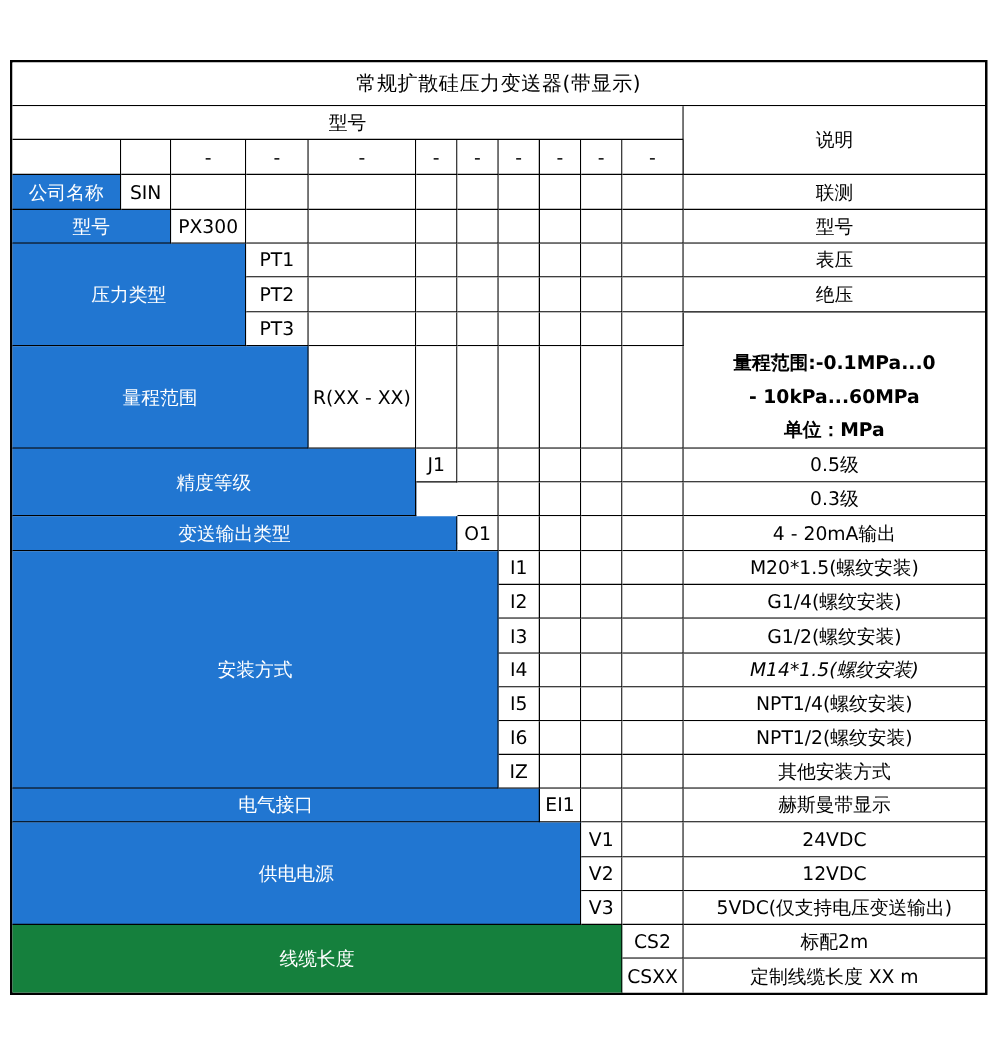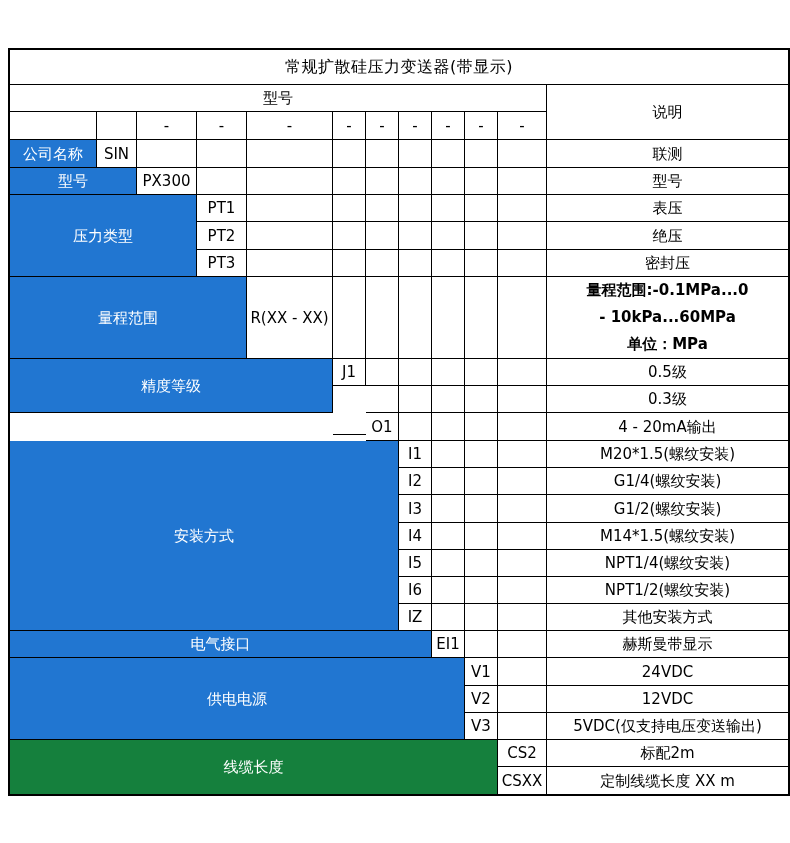--- a/index.html
+++ b/index.html
@@ -91,21 +91,20 @@
     <div class="cell" style="grid-area: 7 / 11 / 8 / 12;"></div>
     <div class="cell noright" style="grid-area: 7 / 12 / 8 / 13;">绝压</div>
     <div class="cell" style="grid-area: 8 / 4 / 9 / 5;">PT3</div>
     <div class="cell" style="grid-area: 8 / 5 / 9 / 6;"></div>
     <div class="cell" style="grid-area: 8 / 6 / 9 / 7;"></div>
     <div class="cell" style="grid-area: 8 / 7 / 9 / 8;"></div>
     <div class="cell" style="grid-area: 8 / 8 / 9 / 9;"></div>
     <div class="cell" style="grid-area: 8 / 9 / 9 / 10;"></div>
     <div class="cell" style="grid-area: 8 / 10 / 9 / 11;"></div>
     <div class="cell" style="grid-area: 8 / 11 / 9 / 12;"></div>
-    <div class="cell noright" style="grid-area: 8 / 12 / 9 / 13;">密封压</div>
     <div class="cell blue" style="grid-area: 9 / 1 / 10 / 5; background: rgb(33, 118, 209); color: rgb(255, 255, 255);">量程范围</div>
     <div class="cell" style="grid-area: 9 / 5 / 10 / 6;">R(XX - XX)</div>
     <div class="cell" style="grid-area: 9 / 6 / 10 / 7;"></div>
     <div class="cell" style="grid-area: 9 / 7 / 10 / 8;"></div>
     <div class="cell" style="grid-area: 9 / 8 / 10 / 9;"></div>
     <div class="cell" style="grid-area: 9 / 9 / 10 / 10;"></div>
     <div class="cell" style="grid-area: 9 / 10 / 10 / 11;"></div>
     <div class="cell" style="grid-area: 9 / 11 / 10 / 12;"></div>
     <div class="cell noright multiline" style="grid-area: 9 / 12 / 10 / 13;">
       <div class="line">量程范围:-0.1MPa...0</div>
@@ -120,20 +119,21 @@
     <div class="cell" style="grid-area: 10 / 10 / 11 / 11;"></div>
     <div class="cell" style="grid-area: 10 / 11 / 11 / 12;"></div>
     <div class="cell noright" style="grid-area: 10 / 12 / 11 / 13;">0.5级</div>
     <div class="cell" style="grid-area: 11 / 6 / 12 / 7; margin-top: 48px;">J2</div>
     <div class="cell" style="grid-area: 11 / 7 / 12 / 8;"></div>
     <div class="cell" style="grid-area: 11 / 8 / 12 / 9;"></div>
     <div class="cell" style="grid-area: 11 / 9 / 12 / 10;"></div>
     <div class="cell" style="grid-area: 11 / 10 / 12 / 11;"></div>
     <div class="cell" style="grid-area: 11 / 11 / 12 / 12;"></div>
     <div class="cell noright" style="grid-area: 11 / 12 / 12 / 13;">0.3级</div>
+    <div class="cell blue" style="grid-area: 12 / 1 / 13 / 7; background: rgb(33, 118, 209); color: rgb(255, 255, 255);">变送输出类型</div>
     <div class="cell" style="grid-area: 12 / 7 / 13 / 8;">O1</div>
     <div class="cell" style="grid-area: 12 / 8 / 13 / 9;"></div>
     <div class="cell" style="grid-area: 12 / 9 / 13 / 10;"></div>
     <div class="cell" style="grid-area: 12 / 10 / 13 / 11;"></div>
     <div class="cell" style="grid-area: 12 / 11 / 13 / 12;"></div>
     <div class="cell noright" style="grid-area: 12 / 12 / 13 / 13;">4 - 20mA输出</div>
     <div class="cell blue" style="grid-area: 13 / 1 / 20 / 8; background: rgb(33, 118, 209); color: rgb(255, 255, 255);">安装方式</div>
     <div class="cell" style="grid-area: 13 / 8 / 14 / 9;">I1</div>
     <div class="cell" style="grid-area: 13 / 9 / 14 / 10;"></div>
     <div class="cell" style="grid-area: 13 / 10 / 14 / 11;"></div>
@@ -146,21 +146,21 @@
     <div class="cell noright" style="grid-area: 14 / 12 / 15 / 13;">G1/4(螺纹安装)</div>
     <div class="cell" style="grid-area: 15 / 8 / 16 / 9;">I3</div>
     <div class="cell" style="grid-area: 15 / 9 / 16 / 10;"></div>
     <div class="cell" style="grid-area: 15 / 10 / 16 / 11;"></div>
     <div class="cell" style="grid-area: 15 / 11 / 16 / 12;"></div>
     <div class="cell noright" style="grid-area: 15 / 12 / 16 / 13;">G1/2(螺纹安装)</div>
     <div class="cell" style="grid-area: 16 / 8 / 17 / 9;">I4</div>
     <div class="cell" style="grid-area: 16 / 9 / 17 / 10;"></div>
     <div class="cell" style="grid-area: 16 / 10 / 17 / 11;"></div>
     <div class="cell" style="grid-area: 16 / 11 / 17 / 12;"></div>
-    <div class="cell noright" style="grid-area: 16 / 12 / 17 / 13;">M14*1.5(螺纹安装)</div>
+    <div class="cell noright" style="grid-area: 16 / 12 / 17 / 13; font-style: italic;">M14*1.5(螺纹安装)</div>
     <div class="cell" style="grid-area: 17 / 8 / 18 / 9;">I5</div>
     <div class="cell" style="grid-area: 17 / 9 / 18 / 10;"></div>
     <div class="cell" style="grid-area: 17 / 10 / 18 / 11;"></div>
     <div class="cell" style="grid-area: 17 / 11 / 18 / 12;"></div>
     <div class="cell noright" style="grid-area: 17 / 12 / 18 / 13;">NPT1/4(螺纹安装)</div>
     <div class="cell" style="grid-area: 18 / 8 / 19 / 9;">I6</div>
     <div class="cell" style="grid-area: 18 / 9 / 19 / 10;"></div>
     <div class="cell" style="grid-area: 18 / 10 / 19 / 11;"></div>
     <div class="cell" style="grid-area: 18 / 11 / 19 / 12;"></div>
     <div class="cell noright" style="grid-area: 18 / 12 / 19 / 13;">NPT1/2(螺纹安装)</div>

